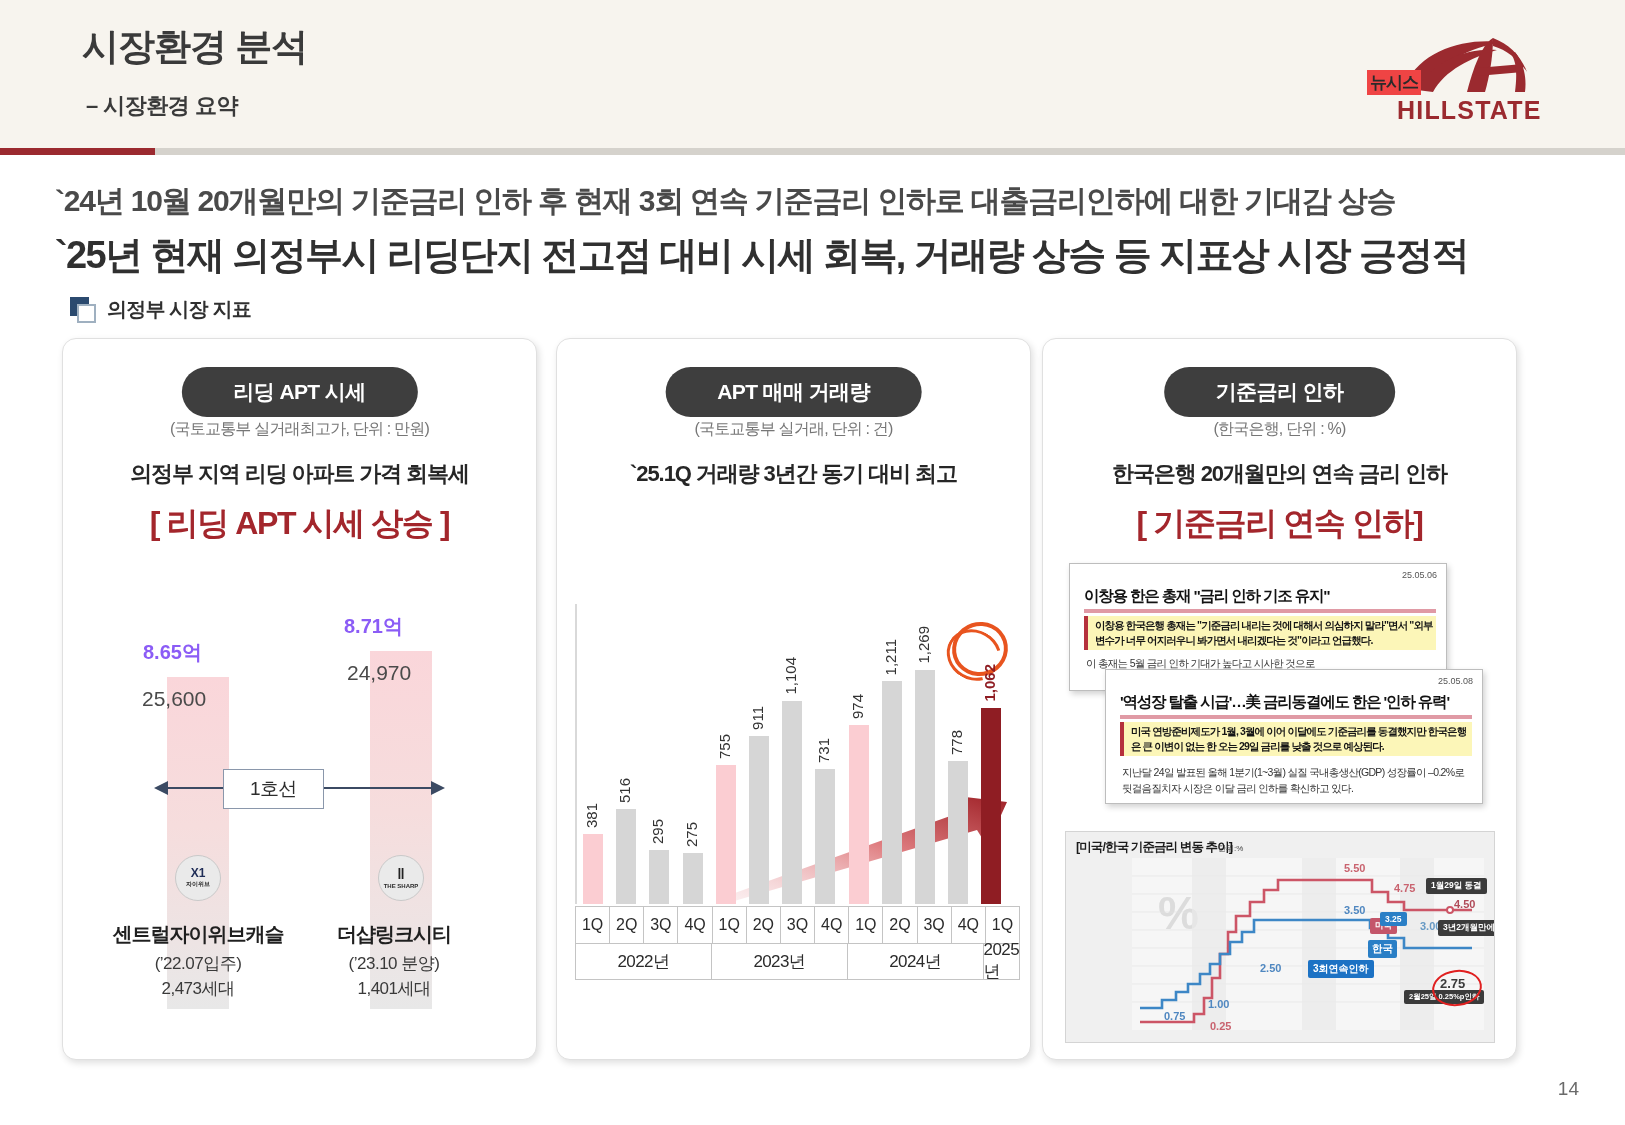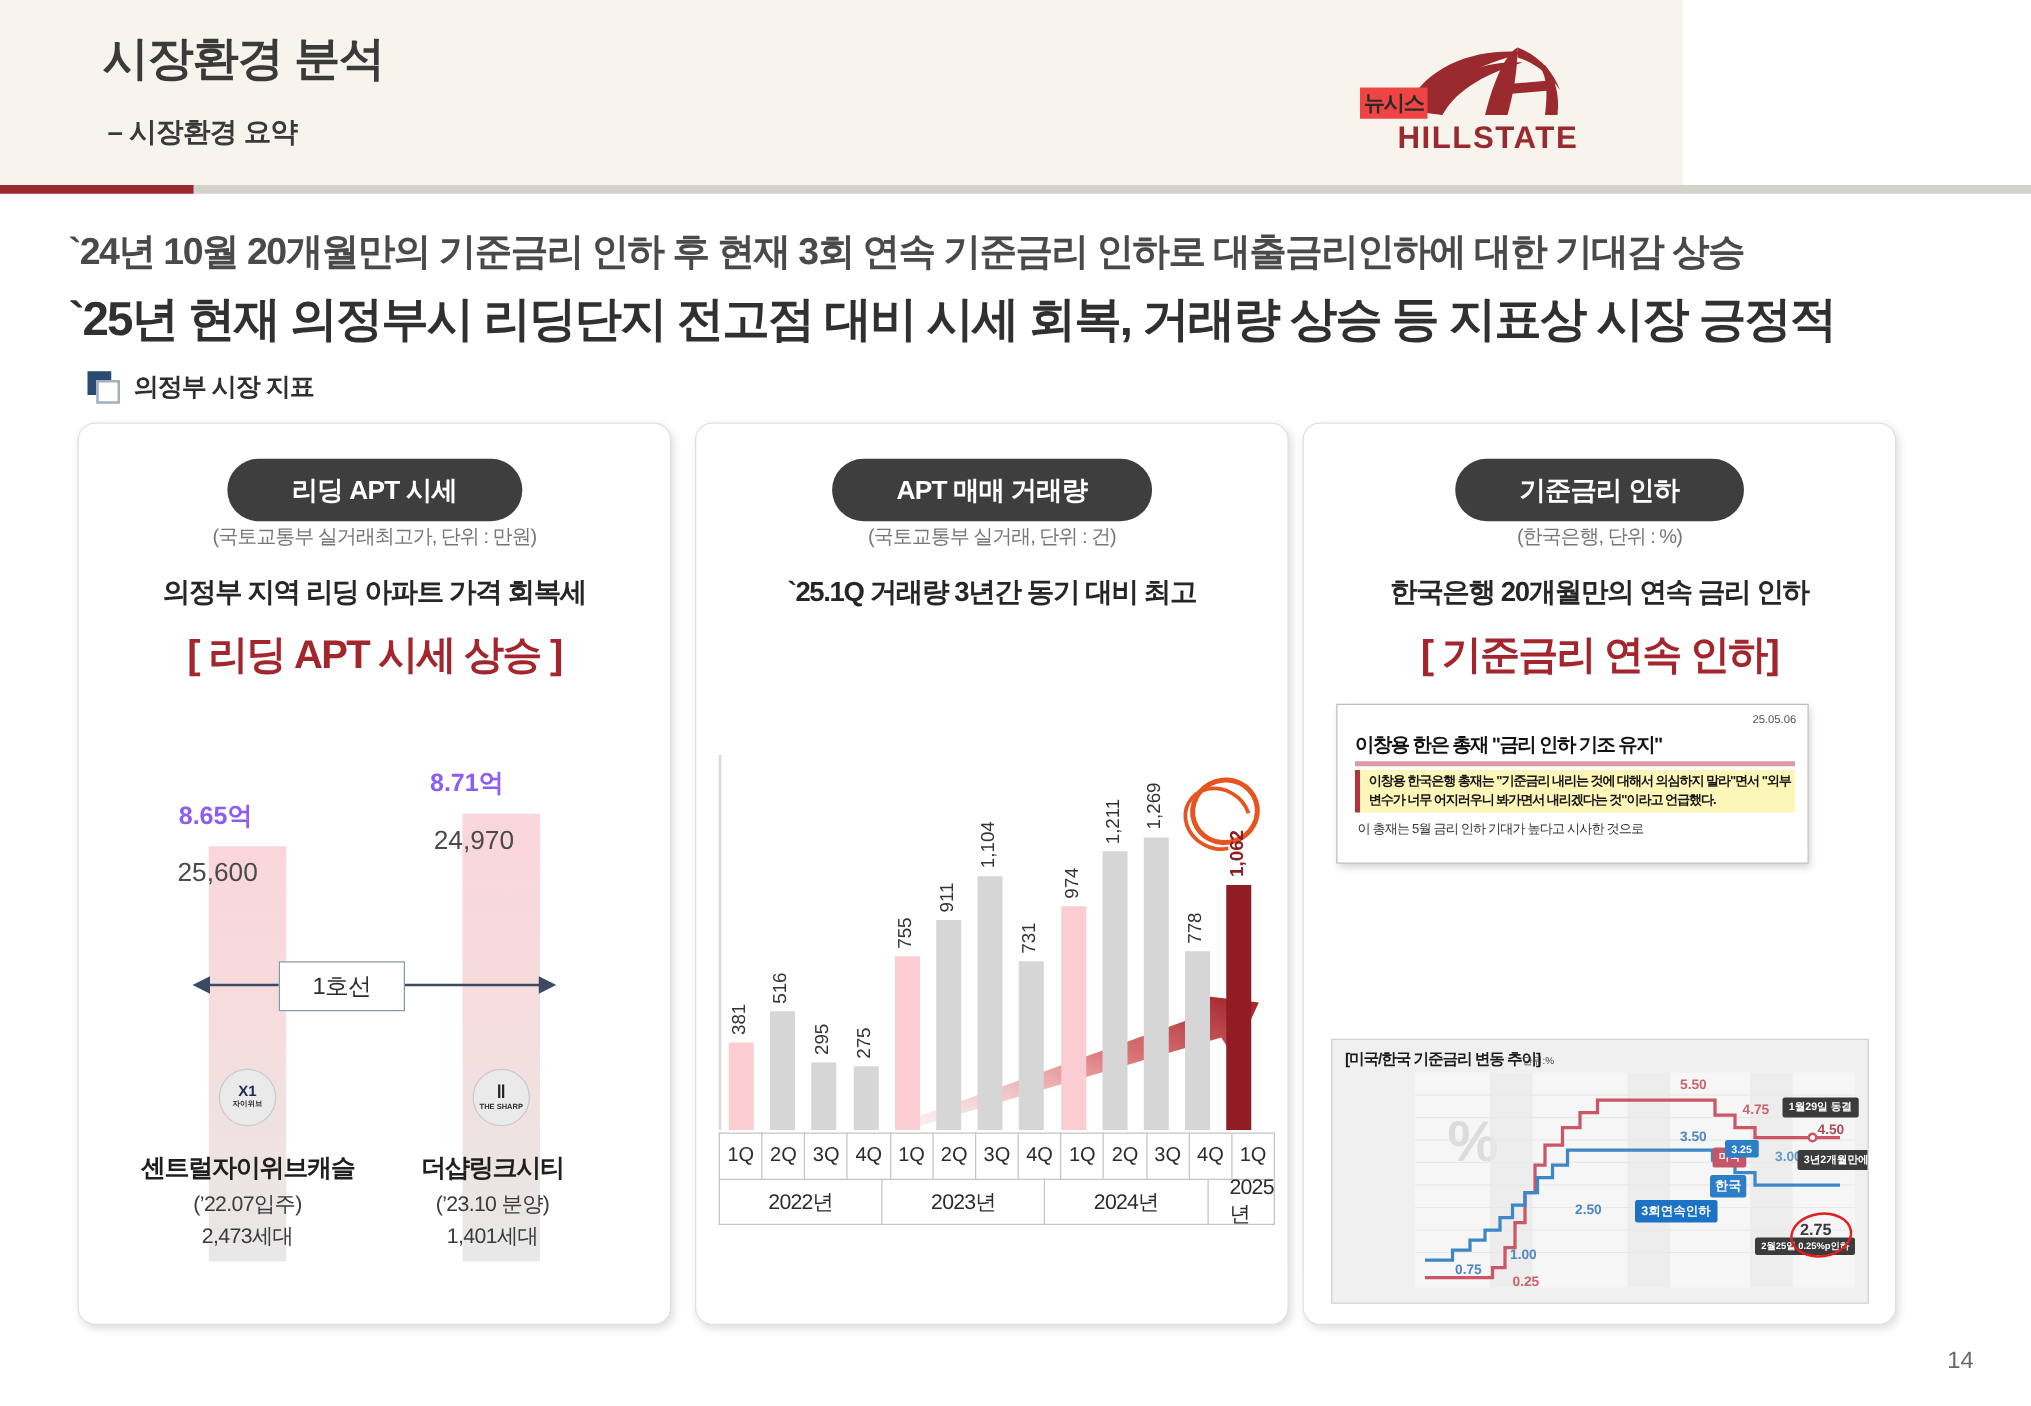--- a/index.html
+++ b/index.html
@@ -5,21 +5,21 @@
   * { box-sizing: border-box; margin: 0; padding: 0; }
   html, body {
     width: 1625px; height: 1125px;
     font-family: "Liberation Sans", "DejaVu Sans", sans-serif;
     background: #ffffff; overflow: hidden;
   }
   #slide { position: relative; width: 1625px; height: 1125px; background: #ffffff; }
 
   
   .header {
-    position: absolute; left: 0; top: 0; width: 1346px; height: 148px;
+    position: absolute; left: 0; top: 0; width: 1625px; height: 148px;
     background: #f7f4ee;
   }
   .header-title {
     position: absolute; left: 82px; top: 22px;
     font-size: 37px; font-weight: bold; color: #3a3a3a; letter-spacing: -1px;
   }
   .header-sub {
     position: absolute; left: 86px; top: 91px;
     font-size: 22px; font-weight: bold; color: #3a3a3a; letter-spacing: -0.5px;
   }
@@ -388,39 +388,45 @@
           <div class="c2-qcell">1Q</div>
           <div class="c2-qcell">2Q</div>
           <div class="c2-qcell">3Q</div>
           <div class="c2-qcell">4Q</div>
           <div class="c2-qcell">1Q</div>
         </div>
       <div class="c2-yearrow" id="c2y">
           <div class="c2-ycell" style="flex: 4 1 0%;">2022년</div>
           <div class="c2-ycell" style="flex: 4 1 0%;">2023년</div>
           <div class="c2-ycell" style="flex: 4 1 0%;">2024년</div>
-          <div class="c2-ycell" style="flex: 1 1 0%; padding-left: 17px;">2025년</div>
+          <div class="c2-ycell" style="flex: 1 1 0%;">2025년</div>
         </div>
     </div>
   </div>
 
   <div class="card" id="card3">
     <div class="pill">기준금리 인하</div>
     <div class="unit">(한국은행, 단위 : %)</div>
     <div class="card-desc">한국은행 20개월만의 연속 금리 인하</div>
     <div class="card-key">[ 기준금리 연속 인하]</div>
 
     <div class="news" id="news1">
       <div class="news-date">25.05.06</div>
       <div class="news-head">이창용 한은 총재 "금리 인하 기조 유지"</div>
       <div class="news-hl">이창용 한국은행 총재는 "기준금리 내리는 것에 대해서 의심하지 말라"면서 "외부 변수가 너무 어지러우니 봐가면서 내리겠다는 것"이라고 언급했다.</div>
       <div class="news-body">이 총재는 5월 금리 인하 기대가 높다고 시사한 것으로</div>
       <div class="news-tear"></div>
     </div>
 
+    <div class="news" id="news2">
+      <div class="news-date">25.05.08</div>
+      <div class="news-head">'역성장 탈출 시급'…美 금리동결에도 한은 '인하 유력'</div>
+      <div class="news-hl">미국 연방준비제도가 1월, 3월에 이어 이달에도 기준금리를 동결했지만 한국은행은 큰 이변이 없는 한 오는 29일 금리를 낮출 것으로 예상된다.</div>
+      <div class="news-body">지난달 24일 발표된 올해 1분기(1~3월) 실질 국내총생산(GDP) 성장률이 –0.2%로 뒷걸음질치자 시장은 이달 금리 인하를 확신하고 있다.</div>
+    </div>
 
     <div class="rate-box">
       <div class="rate-title">[미국/한국 기준금리 변동 추이]</div>
       <div class="rate-unit">단위:%</div>
       <div class="rate-plot">
         <div class="rate-pct">%</div>
         <svg viewBox="0 0 352 172" style="position:absolute;left:0;top:0;width:352px;height:172px;">
           <g stroke="#e2e2e2" stroke-width="0.6">
             <line x1="0" y1="18" x2="352" y2="18"></line>
               <line x1="0" y1="36" x2="352" y2="36"></line>

